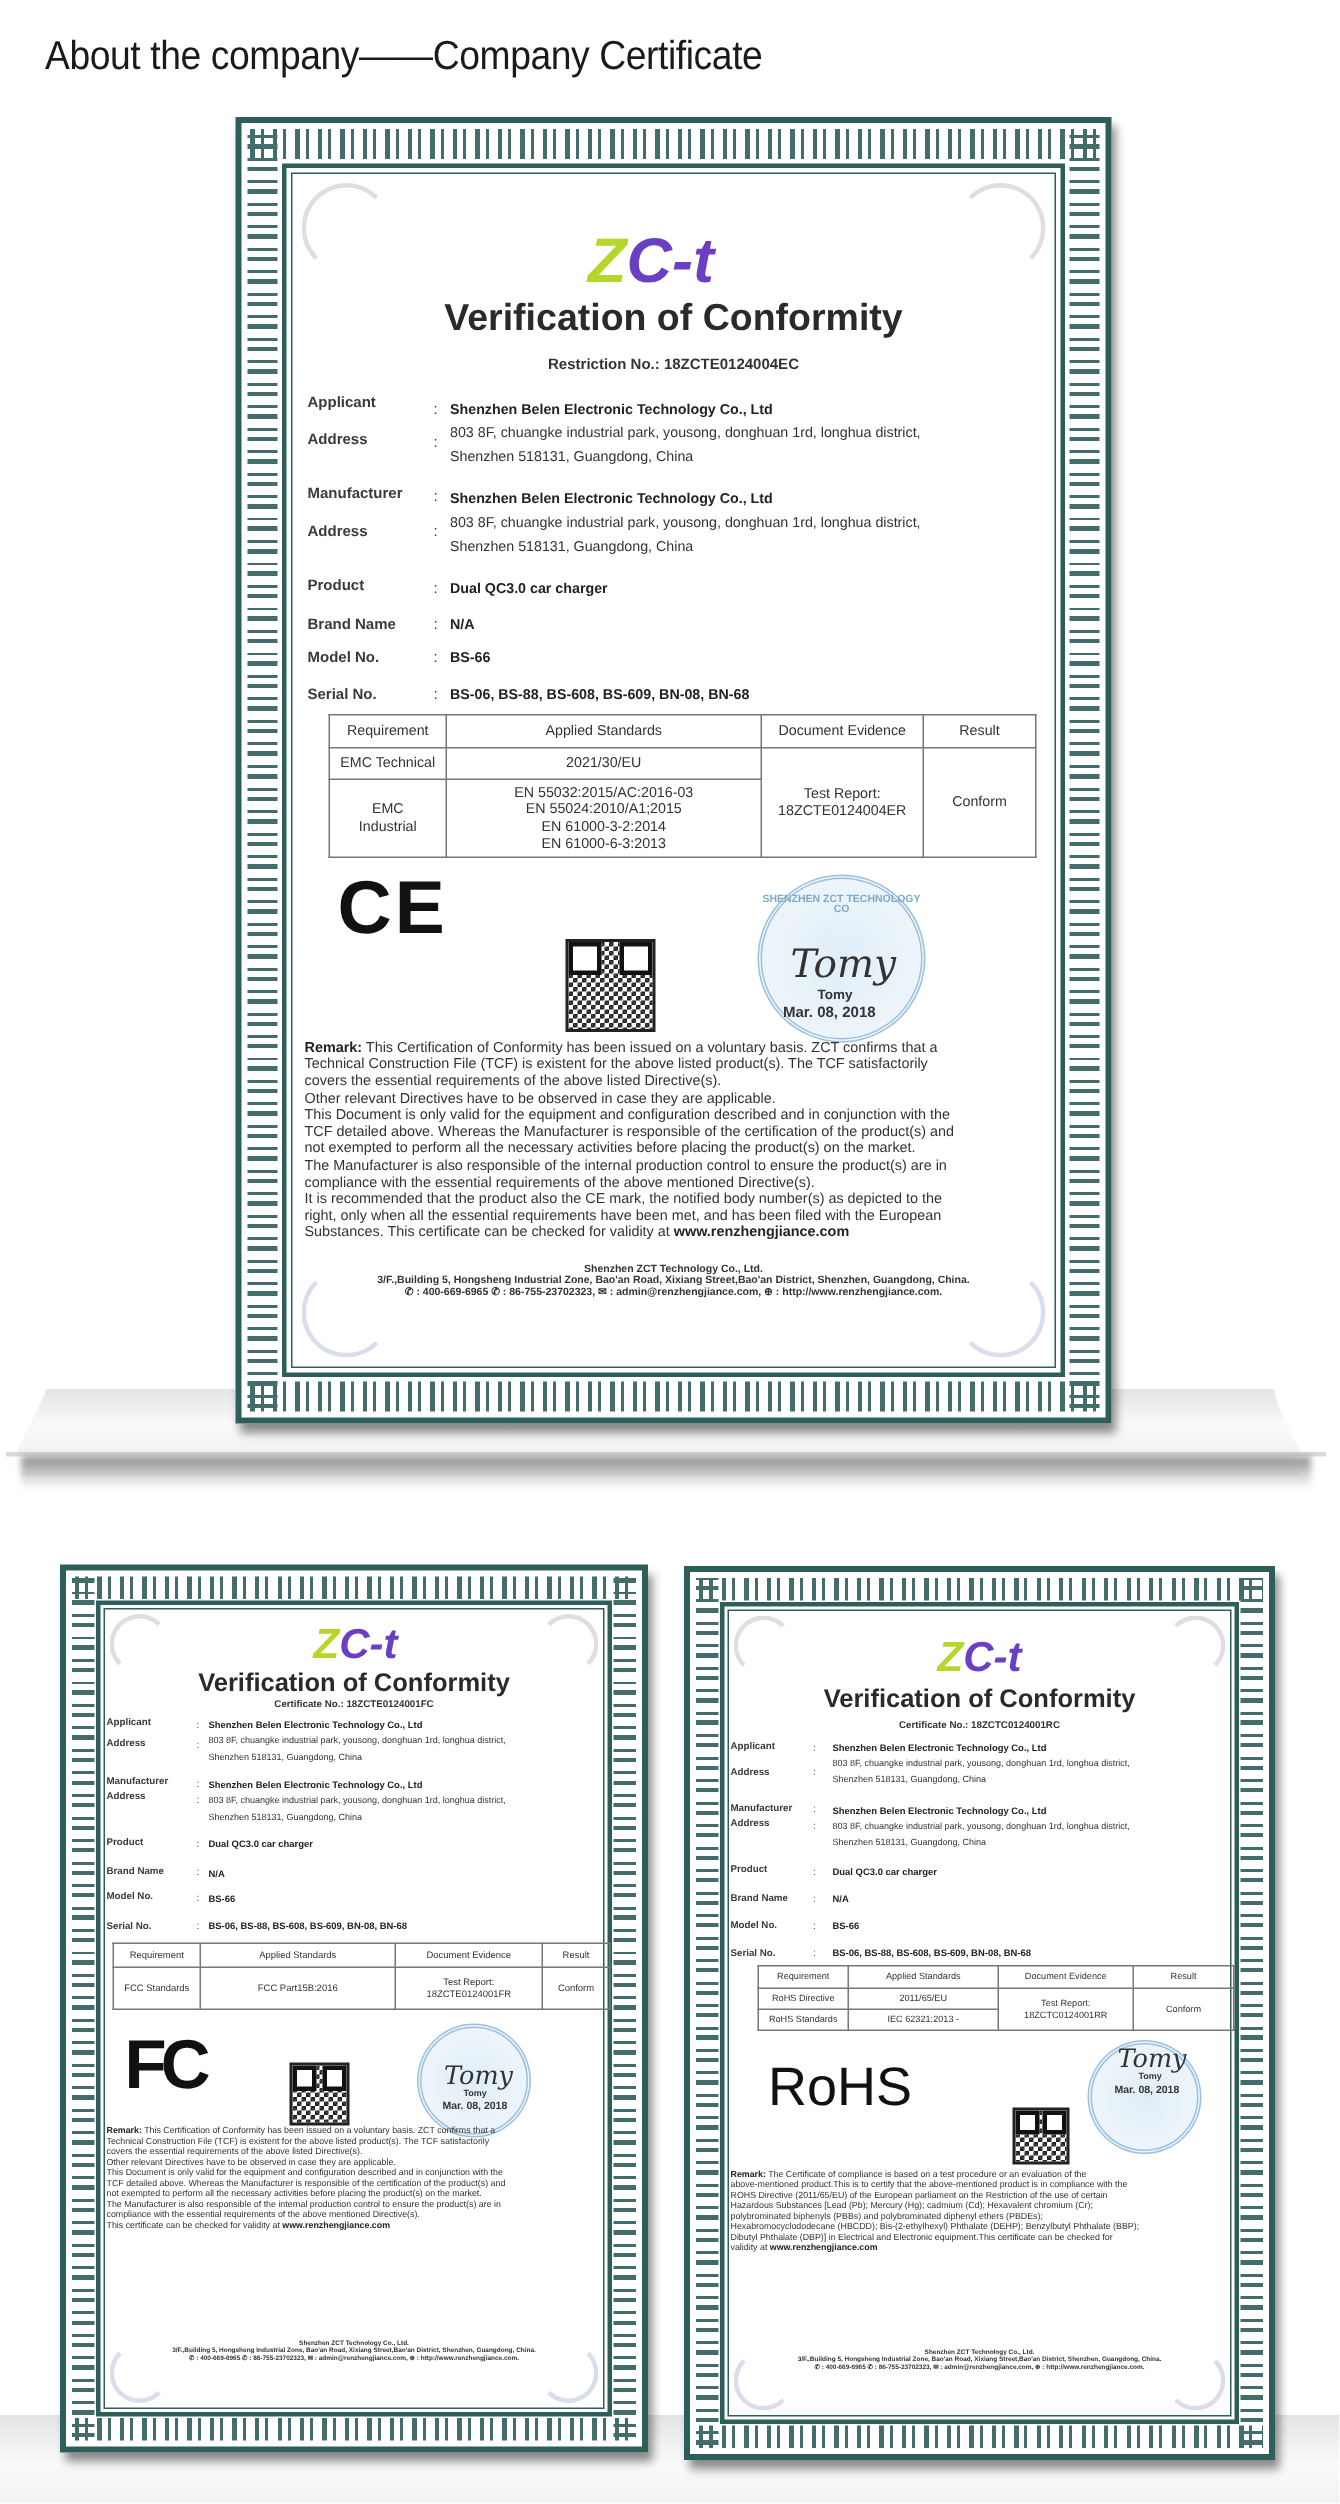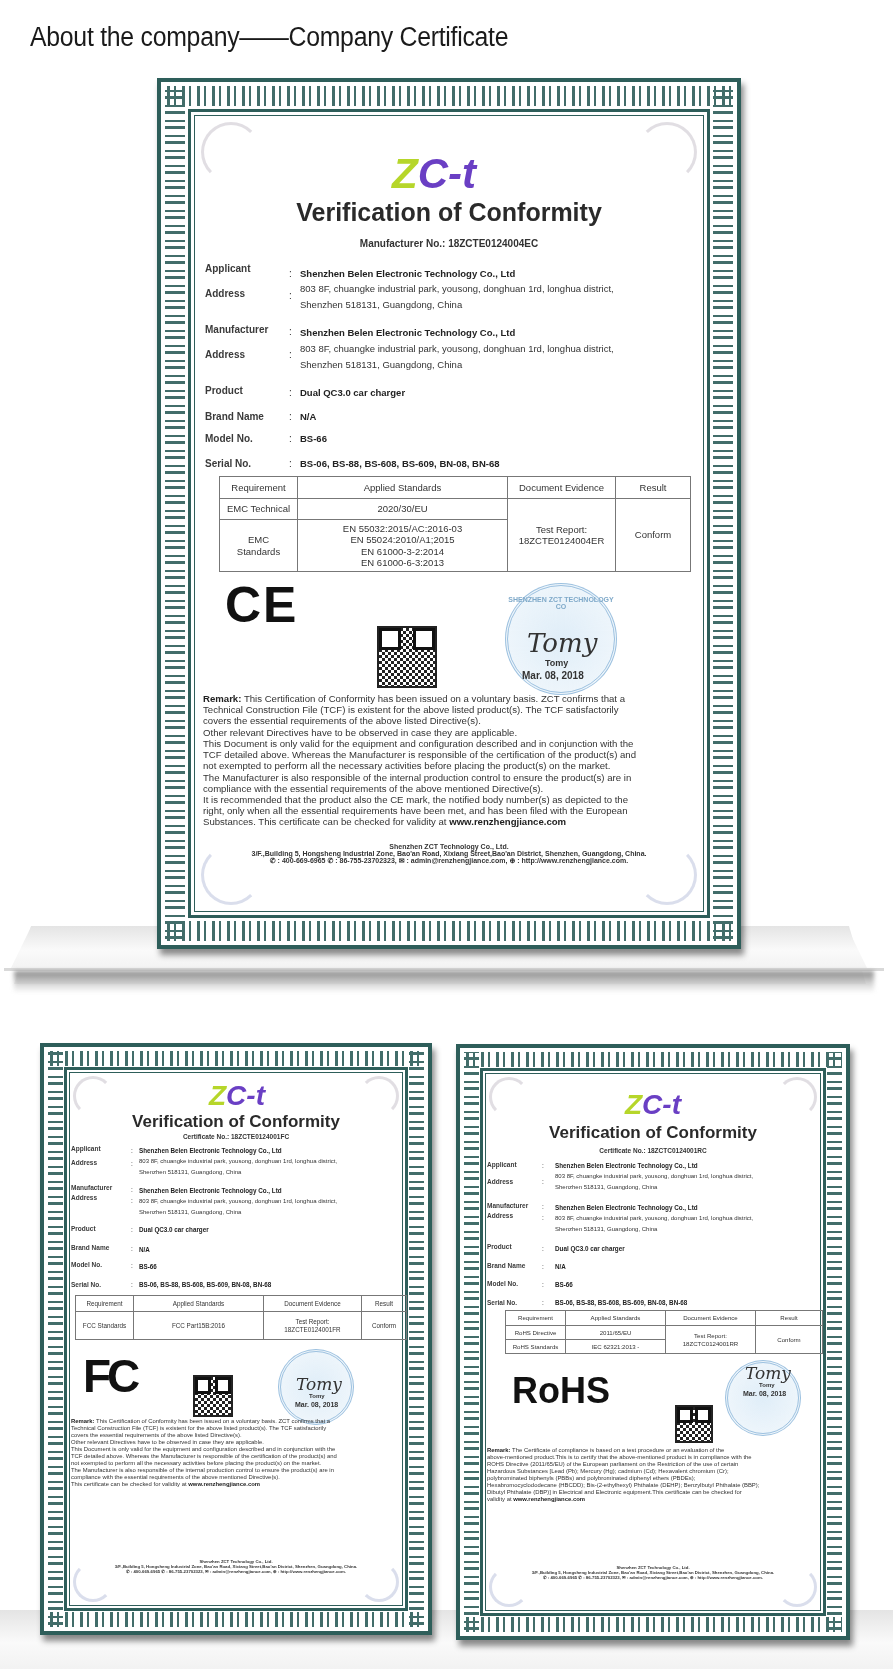--- a/index.html
+++ b/index.html
@@ -57,21 +57,21 @@
   .field-label, .field-colon, .field-value { position: absolute; white-space: nowrap; color: #333; }
   .field-label { font-weight: bold; color: #3a3a3a; }
   .field-value.bold { font-weight: bold; color: #222; }
   .field-value.addr { line-height: 1.55; }
 
   table.std { position: absolute; border-collapse: collapse; color: #333; }
   table.std td { border: 1px solid #777; text-align: center; vertical-align: middle; line-height: 1.2; padding: 1px 3px; }
 
   .mark-ce { position: absolute; font-weight: bold; color: #111; letter-spacing: 2px; }
   .mark-fcc { position: absolute; font-weight: bold; color: #111; letter-spacing: -4px; }
-  .mark-rohs { position: absolute; font-weight: bold; color: #111; }
+  .mark-rohs { position: absolute; font-weight: normal; color: #111; }
 
   .qr { position: absolute;
     background:
       linear-gradient(45deg, #222 25%, transparent 25%, transparent 75%, #222 75%) 0 0 / 6px 6px,
       linear-gradient(45deg, #222 25%, transparent 25%, transparent 75%, #222 75%) 3px 3px / 6px 6px,
       #fff;
     border: 2px solid #222;
   }
   .qr::before, .qr::after { content: ""; position: absolute; width: 28%; height: 28%; border: 3px solid #111; background: #fff; }
   .qr::before { left: 0; top: 0; }
@@ -106,21 +106,21 @@
     <div class="corner-orn" style="left:4px; top:4px;"></div>
     <div class="corner-orn tr" style="right:4px; top:4px;"></div>
     <div class="corner-orn bl" style="left:4px; bottom:4px;"></div>
     <div class="corner-orn br" style="right:4px; bottom:4px;"></div>
 
     <div class="logo" style="left:195px; top:32px; font-size:42px;">
       <span class="z">Z</span>
         <span class="c">C-t</span>
     </div>
     <div class="title" style="top:80px; font-size:25px;">Verification of Conformity</div>
-    <div class="certno" style="top:120px; font-size:10px;">Manufacturer No.: 18ZCTE0124004EC</div>
+    <div class="certno" style="top:120px; font-size:10px;">Restriction No.: 18ZCTE0124004EC</div>
 
     <div class="field-label" style="left:8px; top:145px; font-size:10px;">Applicant</div>
     <div class="field-colon" style="left:92px; top:150px; font-size:10px;">:</div>
     <div class="field-value bold" style="left:103px; top:150px; font-size:9.5px;">Shenzhen Belen Electronic Technology Co., Ltd</div>
     <div class="field-label" style="left:8px; top:170px; font-size:10px;">Address</div>
     <div class="field-colon" style="left:92px; top:172px; font-size:10px;">:</div>
     <div class="field-value addr" style="left:103px; top:164px; font-size:9.5px;">803 8F, chuangke industrial park, yousong, donghuan 1rd, longhua district,</div>
     <div class="field-value addr" style="left:103px; top:180px; font-size:9.5px;">Shenzhen 518131, Guangdong, China</div>
 
     <div class="field-label" style="left:8px; top:206px; font-size:10px;">Manufacturer</div>
@@ -147,31 +147,31 @@
     <table class="std" style="left:22px; top:358px; width:472px; font-size:9.5px;">
       <tbody>
           <tr style="height:22px;">
         <td style="width:78px;">Requirement</td>
         <td style="width:210px;">Applied Standards</td>
         <td style="width:108px;">Document Evidence</td>
         <td>Result</td>
       </tr>
       <tr style="height:21px;">
         <td>EMC Technical</td>
-        <td>2020/30/EU</td>
+        <td>2021/30/EU</td>
         <td rowspan="2">
           <div>Test Report:</div>
           <div>18ZCTE0124004ER</div>
         </td>
         <td rowspan="2">Conform</td>
       </tr>
       <tr style="height:52px;">
         <td>
           <div>EMC</div>
-          <div>Standards</div>
+          <div>Industrial</div>
         </td>
         <td>
           <div>EN 55032:2015/AC:2016-03</div>
           <div>EN 55024:2010/A1;2015</div>
           <div>EN 61000-3-2:2014</div>
           <div>EN 61000-6-3:2013</div>
         </td>
       </tr>
     </tbody>
       </table>

